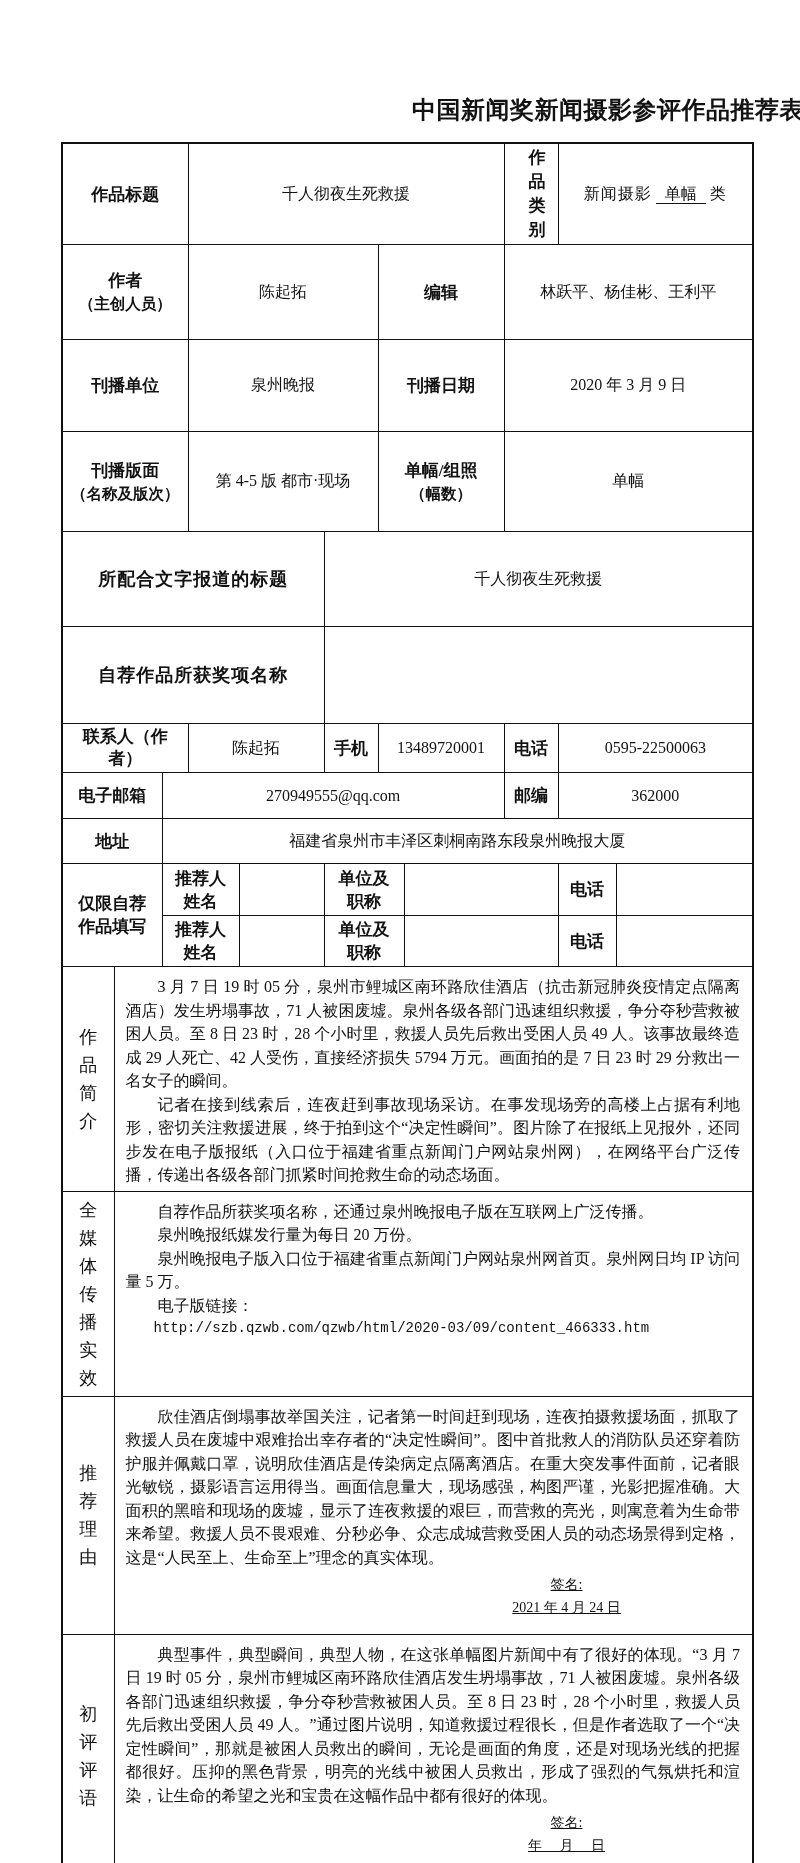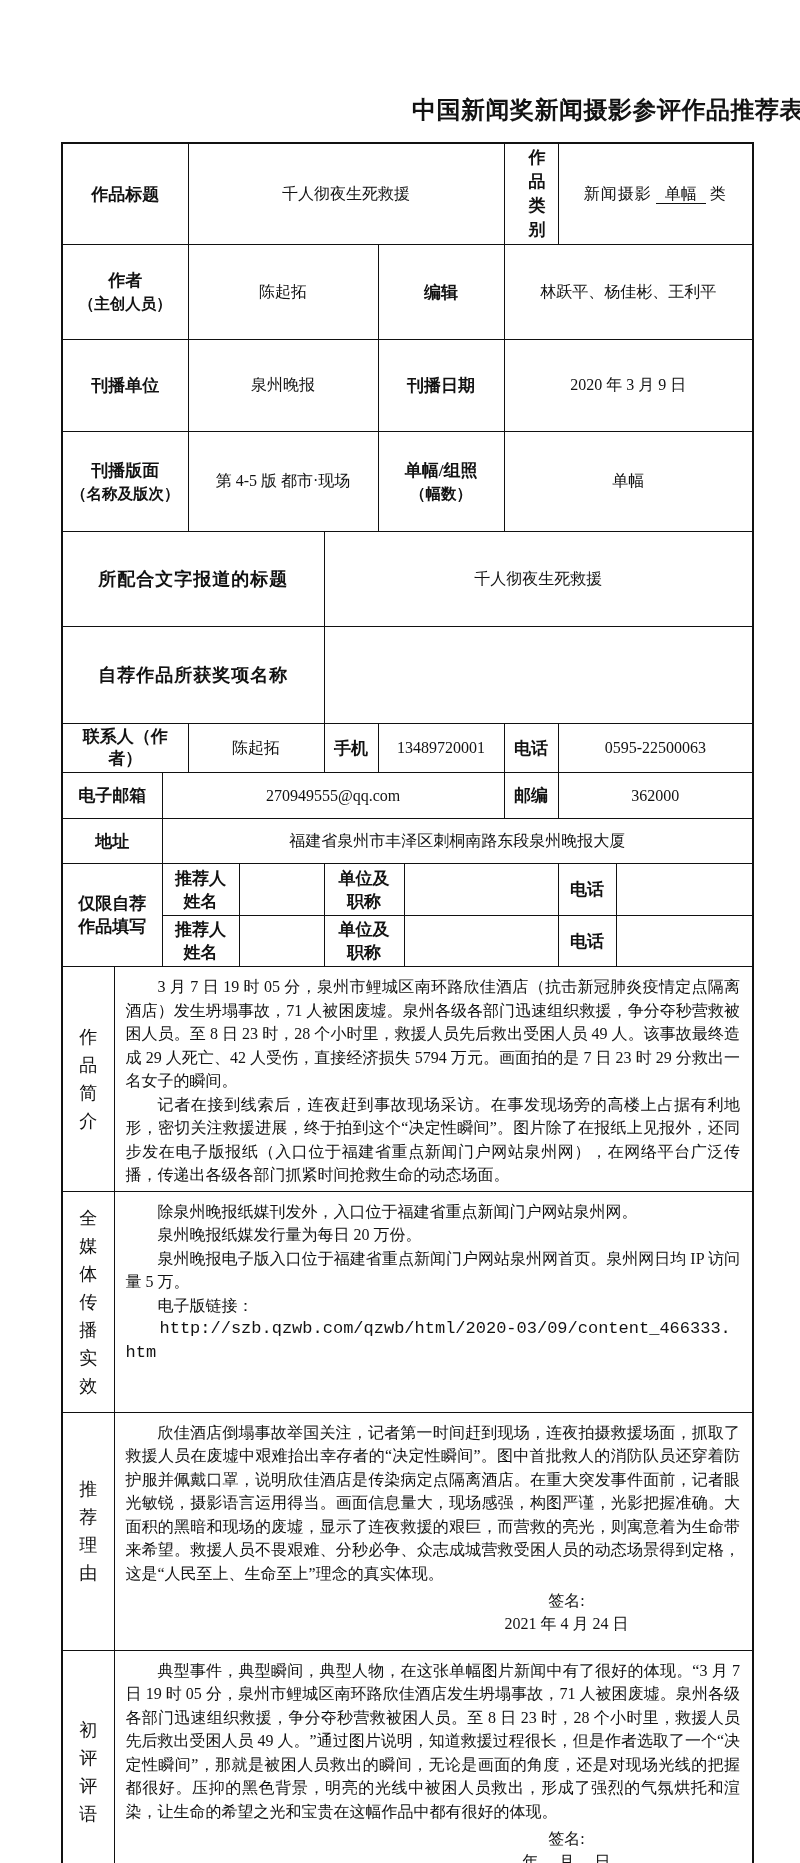--- a/index.html
+++ b/index.html
@@ -16,31 +16,31 @@
   td{border:1.8px solid #111;padding:2px 4px;text-align:center;
      vertical-align:middle;font-size:16px;overflow:hidden;word-break:break-all;}
 
   td.lbl{font-weight:bold;font-size:17px;}
   td.big-lbl{font-weight:bold;font-size:18px;letter-spacing:1px;margin-left:8px;}
   .lbl-line{display:block;line-height:23px;}
   .lbl-line.small{font-size:15.5px;font-weight:bold;}
   .narrow-wrap{display:inline-block;max-width:40px;line-height:24px;margin-left:12px;}
   .contact-wrap{display:inline-block;max-width:88px;line-height:22px;}
 
-  td.vcell{padding:12px;}
+  td.vcell{padding:4px;}
   .vlabel{width:20px;margin:0 auto;text-align:center;font-size:18px;
           line-height:28px;word-break:break-all;font-weight:normal;}
 
   td.content{text-align:left;vertical-align:top;padding:8px 12px 4px 11px;}
   p.para{margin:0;text-indent:2em;text-align:justify;
          line-height:23.5px;font-size:16px;}
   p.para.mono{font-family:"Liberation Mono","DejaVu Sans Mono",monospace;
-              font-size:17px;letter-spacing:0;}
+              font-size:14px;letter-spacing:0;}
   .sign-block{width:215px;margin:4px 66px 0 auto;text-align:center;}
-  .sign-line{display:block;line-height:23px;font-size:16px;}
+  .sign-line{display:block;line-height:23px;font-size:14px;text-decoration:underline;}
 
   .u-line{display:inline-block;border-bottom:1.5px solid #111;
           padding:0 9px;line-height:19px;}
   .cat-text{letter-spacing:1px;}
 </style>
 </head>
 <body>
 
 <div class="page">
 
@@ -175,21 +175,21 @@
         <p class="para">3 月 7 日 19 时 05 分，泉州市鲤城区南环路欣佳酒店（抗击新冠肺炎疫情定点隔离酒店）发生坍塌事故，71 人被困废墟。泉州各级各部门迅速组织救援，争分夺秒营救被困人员。至 8 日 23 时，28 个小时里，救援人员先后救出受困人员 49 人。该事故最终造成 29 人死亡、42 人受伤，直接经济损失 5794 万元。画面拍的是 7 日 23 时 29 分救出一名女子的瞬间。</p>
         <p class="para">记者在接到线索后，连夜赶到事故现场采访。在事发现场旁的高楼上占据有利地形，密切关注救援进展，终于拍到这个“决定性瞬间”。图片除了在报纸上见报外，还同步发在电子版报纸（入口位于福建省重点新闻门户网站泉州网），在网络平台广泛传播，传递出各级各部门抓紧时间抢救生命的动态场面。</p>
       </td>
     </tr>
 
     <tr style="height:172px;">
       <td class="vcell">
             <div class="vlabel">全媒体传播实效</div>
           </td>
       <td colspan="10" class="content">
-        <p class="para">除泉州晚报纸媒刊发外，入口位于福建省重点新闻门户网站泉州网。</p>
+        <p class="para">自荐作品所获奖项名称，还通过泉州晚报电子版在互联网上广泛传播。</p>
         <p class="para">泉州晚报纸媒发行量为每日 20 万份。</p>
         <p class="para">泉州晚报电子版入口位于福建省重点新闻门户网站泉州网首页。泉州网日均 IP 访问量 5 万。</p>
         <p class="para">电子版链接：</p>
         <p class="para mono">http://szb.qzwb.com/qzwb/html/2020-03/09/content_466333.htm</p>
       </td>
     </tr>
 
     <tr style="height:238px;">
       <td class="vcell">
             <div class="vlabel">推荐理由</div>

